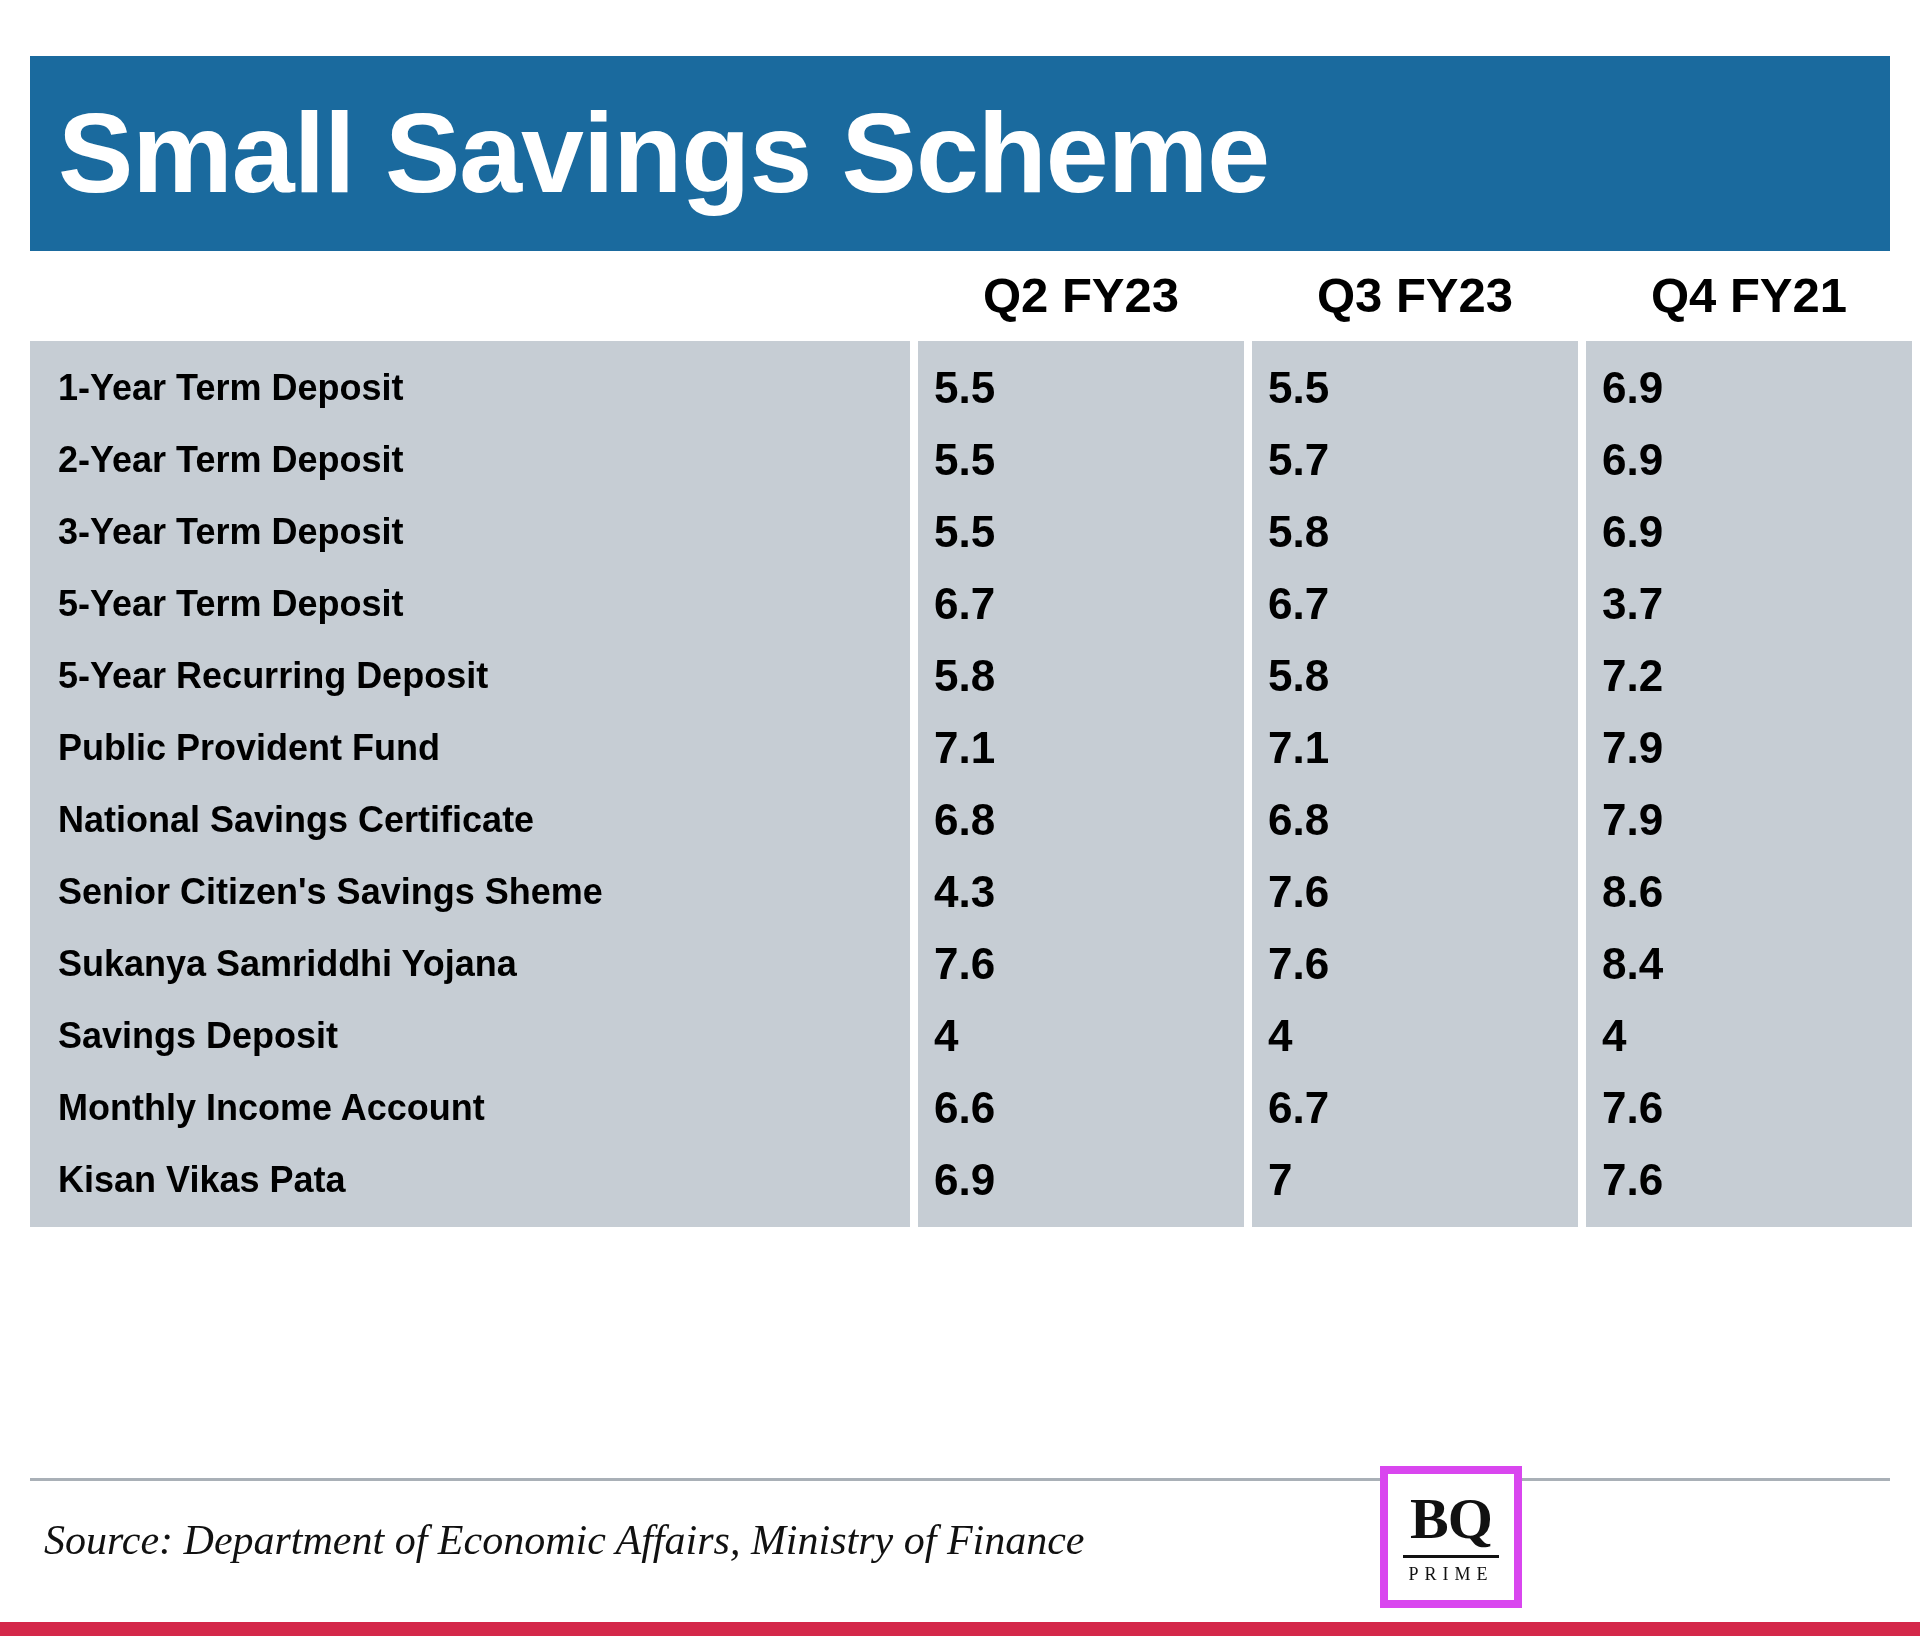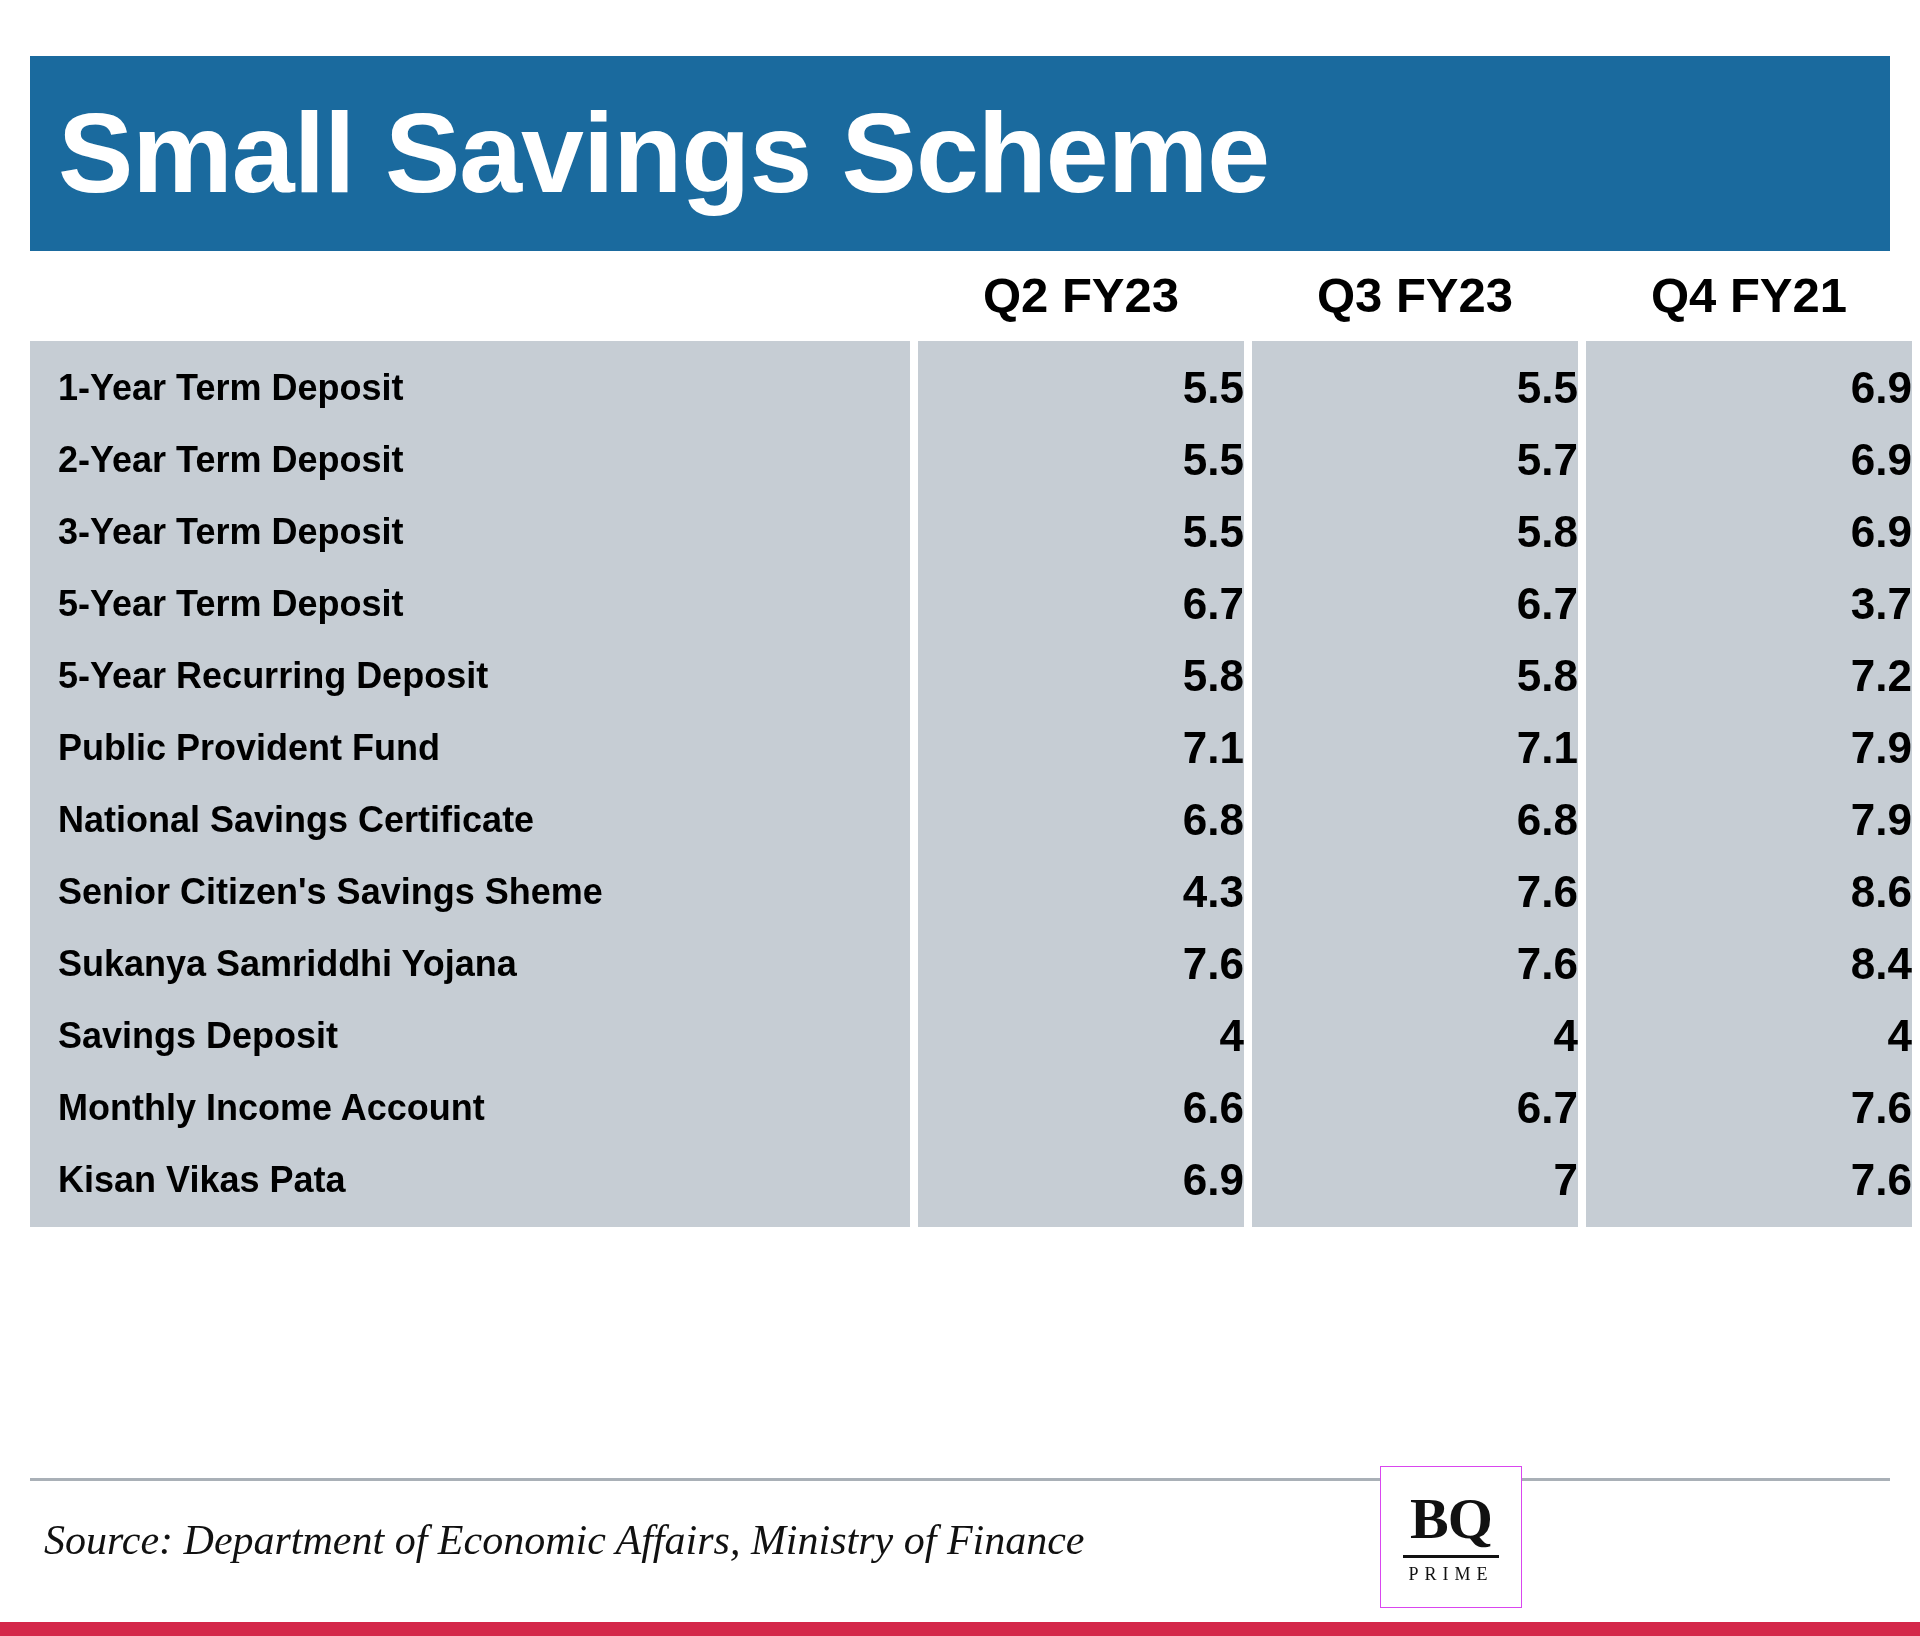--- a/index.html
+++ b/index.html
@@ -74,22 +74,22 @@
     font-weight: bold;
     color: #000000;
     padding: 11px 0 11px 28px;
     white-space: nowrap;
   }
   td.val {
     background: #c6cdd4;
     font-size: 44px;
     font-weight: bold;
     color: #000000;
-    text-align: right;
-    padding: 11px 0;
+    text-align: left;
+    padding: 11px 16px;
   }
   td.pad-top { padding-top: 22px; }
   td.pad-bot { padding-bottom: 22px; }
   .source-rule {
     position: absolute;
     left: 30px;
     top: 1478px;
     width: 1860px;
     height: 3px;
     background: #a9b0b7;
@@ -104,21 +104,21 @@
     font-family: "Liberation Serif", serif;
     white-space: nowrap;
   }
   .logo {
     position: absolute;
     right: 34px;
     top: 1466px;
     width: 142px;
     height: 142px;
     background: #ffffff;
-    border: 1px solid #d946ef;
+    border: 8px solid #d946ef;
     box-sizing: border-box;
     display: flex;
     flex-direction: column;
     align-items: center;
     justify-content: center;
   }
   .logo-bq {
     font-family: "Liberation Serif", serif;
     font-weight: bold;
     font-size: 58px;

